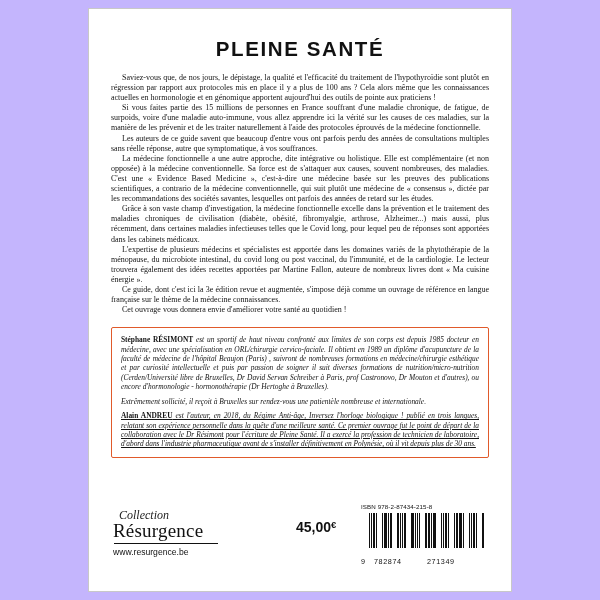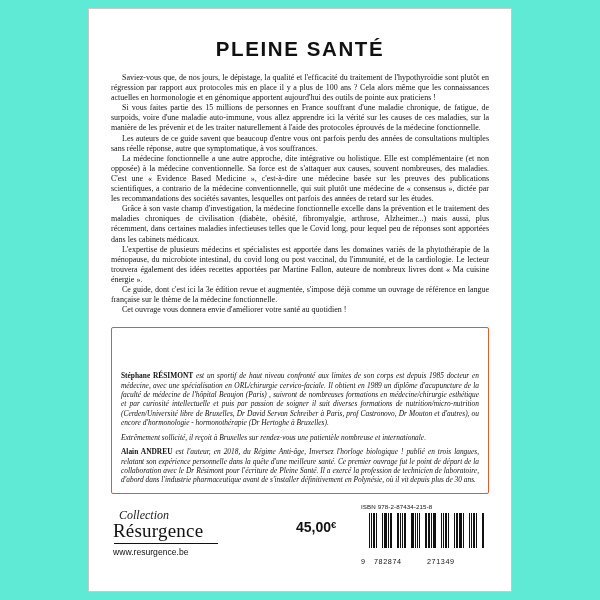--- a/index.html
+++ b/index.html
@@ -11,21 +11,21 @@
     height: 600px;
     background: #ffffff;
     font-family: "Liberation Serif", serif;
     overflow: hidden;
   }
   .page {
     position: relative;
     width: 600px;
     height: 600px;
     box-sizing: border-box;
-    background: #5eead4;
+    background: #c4b5fd;
   }
   .cover {
     position: absolute;
     left: 88px;
     top: 8px;
     width: 424px;
     height: 584px;
     background: #ffffff;
     border: 1px solid #c8c8c8;
     box-sizing: border-box;
@@ -59,26 +59,25 @@
     border-radius: 2px;
     padding: 7px 9px 8px 9px;
   }
   .bio-text {
     font-family: "Liberation Serif", serif;
     font-size: 7.4px;
     line-height: 9.4px;
     text-align: justify;
     color: #141414;
     font-style: italic;
-    margin-top: 36px;
   }
   .bio-text p {
     margin: 0 0 5px 0;
   }
-  .bio-text p:last-child { margin-bottom: 0; }
+  .bio-text p:last-child { margin-bottom: 0; text-decoration: underline; }
   .bio-name {
     font-weight: bold;
     font-style: normal;
   }
 
   .footer {
     position: absolute;
     left: 22px;
     right: 22px;
     bottom: 16px;
@@ -186,21 +185,21 @@
 
     <div class="title">PLEINE SANTÉ</div>
 
     <div class="body-text">
       <p>Saviez-vous que, de nos jours, le dépistage, la qualité et l'efficacité du traitement de l'hypothyroïdie sont plutôt en régression par rapport aux protocoles mis en place il y a plus de 100 ans ? Cela alors même que les connaissances actuelles en hormonologie et en génomique apportent aujourd'hui des outils de pointe aux praticiens !</p>
       <p>Si vous faites partie des 15 millions de personnes en France souffrant d'une maladie chronique, de fatigue, de surpoids, voire d'une maladie auto-immune, vous allez apprendre ici la vérité sur les causes de ces maladies, sur la manière de les prévenir et de les traiter naturellement à l'aide des protocoles éprouvés de la médecine fonctionnelle.</p>
       <p>Les auteurs de ce guide savent que beaucoup d'entre vous ont parfois perdu des années de consultations multiples sans réelle réponse, autre que symptomatique, à vos souffrances.</p>
       <p>La médecine fonctionnelle a une autre approche, dite intégrative ou holistique. Elle est complémentaire (et non opposée) à la médecine conventionnelle. Sa force est de s'attaquer aux causes, souvent nombreuses, des maladies. C'est une « Evidence Based Medicine », c'est-à-dire une médecine basée sur les preuves des publications scientifiques, a contrario de la médecine conventionnelle, qui suit plutôt une médecine de « consensus », dictée par les recommandations des sociétés savantes, lesquelles ont parfois des années de retard sur les études.</p>
       <p>Grâce à son vaste champ d'investigation, la médecine fonctionnelle excelle dans la prévention et le traitement des maladies chroniques de civilisation (diabète, obésité, fibromyalgie, arthrose, Alzheimer...) mais aussi, plus récemment, dans certaines maladies infectieuses telles que le Covid long, pour lequel peu de réponses sont apportées dans les cabinets médicaux.</p>
       <p>L'expertise de plusieurs médecins et spécialistes est apportée  dans les domaines variés de la phytothérapie de la ménopause, du microbiote intestinal, du covid long ou post vaccinal, du l'immunité, et de la cardiologie. Le lecteur trouvera également des idées recettes apportées par Martine Fallon, auteure de nombreux livres dont « Ma cuisine énergie ».</p>
-      <p>Ce guide, dont c'est ici la 3e édition revue et augmentée, s'impose déjà comme un ouvrage de référence en langue française sur le thème de la médecine fonctionnelle.</p>
+      <p>Ce guide, dont c'est ici la 3e édition revue et augmentée, s'impose déjà comme un ouvrage de référence en langue française sur le thème de la médecine connaissances.</p>
       <p>Cet ouvrage vous donnera envie d'améliorer votre santé au quotidien !</p>
     </div>
 
     <div class="bio-box">
       <div class="bio-text">
         <p>
           <span class="bio-name">Stéphane RÉSIMONT</span><span> est un sportif de haut niveau confronté aux limites de son corps est depuis 1985 docteur en médecine, avec une spécialisation en ORL/chirurgie cervico-faciale. Il obtient en 1989 un diplôme d'acupuncture de la faculté de médecine de l'hôpital Beaujon (Paris) , suivront de nombreuses formations en médecine/chirurgie esthétique et  par curiosité intellectuelle et puis par passion de soigner il suit diverses formations de nutrition/micro-nutrition (Cerden/Université libre de Bruxelles, Dr David Servan Schreiber à Paris, prof  Castronovo, Dr Mouton et d'autres), ou encore d'hormonologie - hormonothérapie (Dr Hertoghe à Bruxelles).</span>
         </p>
         <p>
           <span>Extrêmement sollicité, il reçoit à Bruxelles sur rendez-vous une patientèle nombreuse et internationale.</span>

